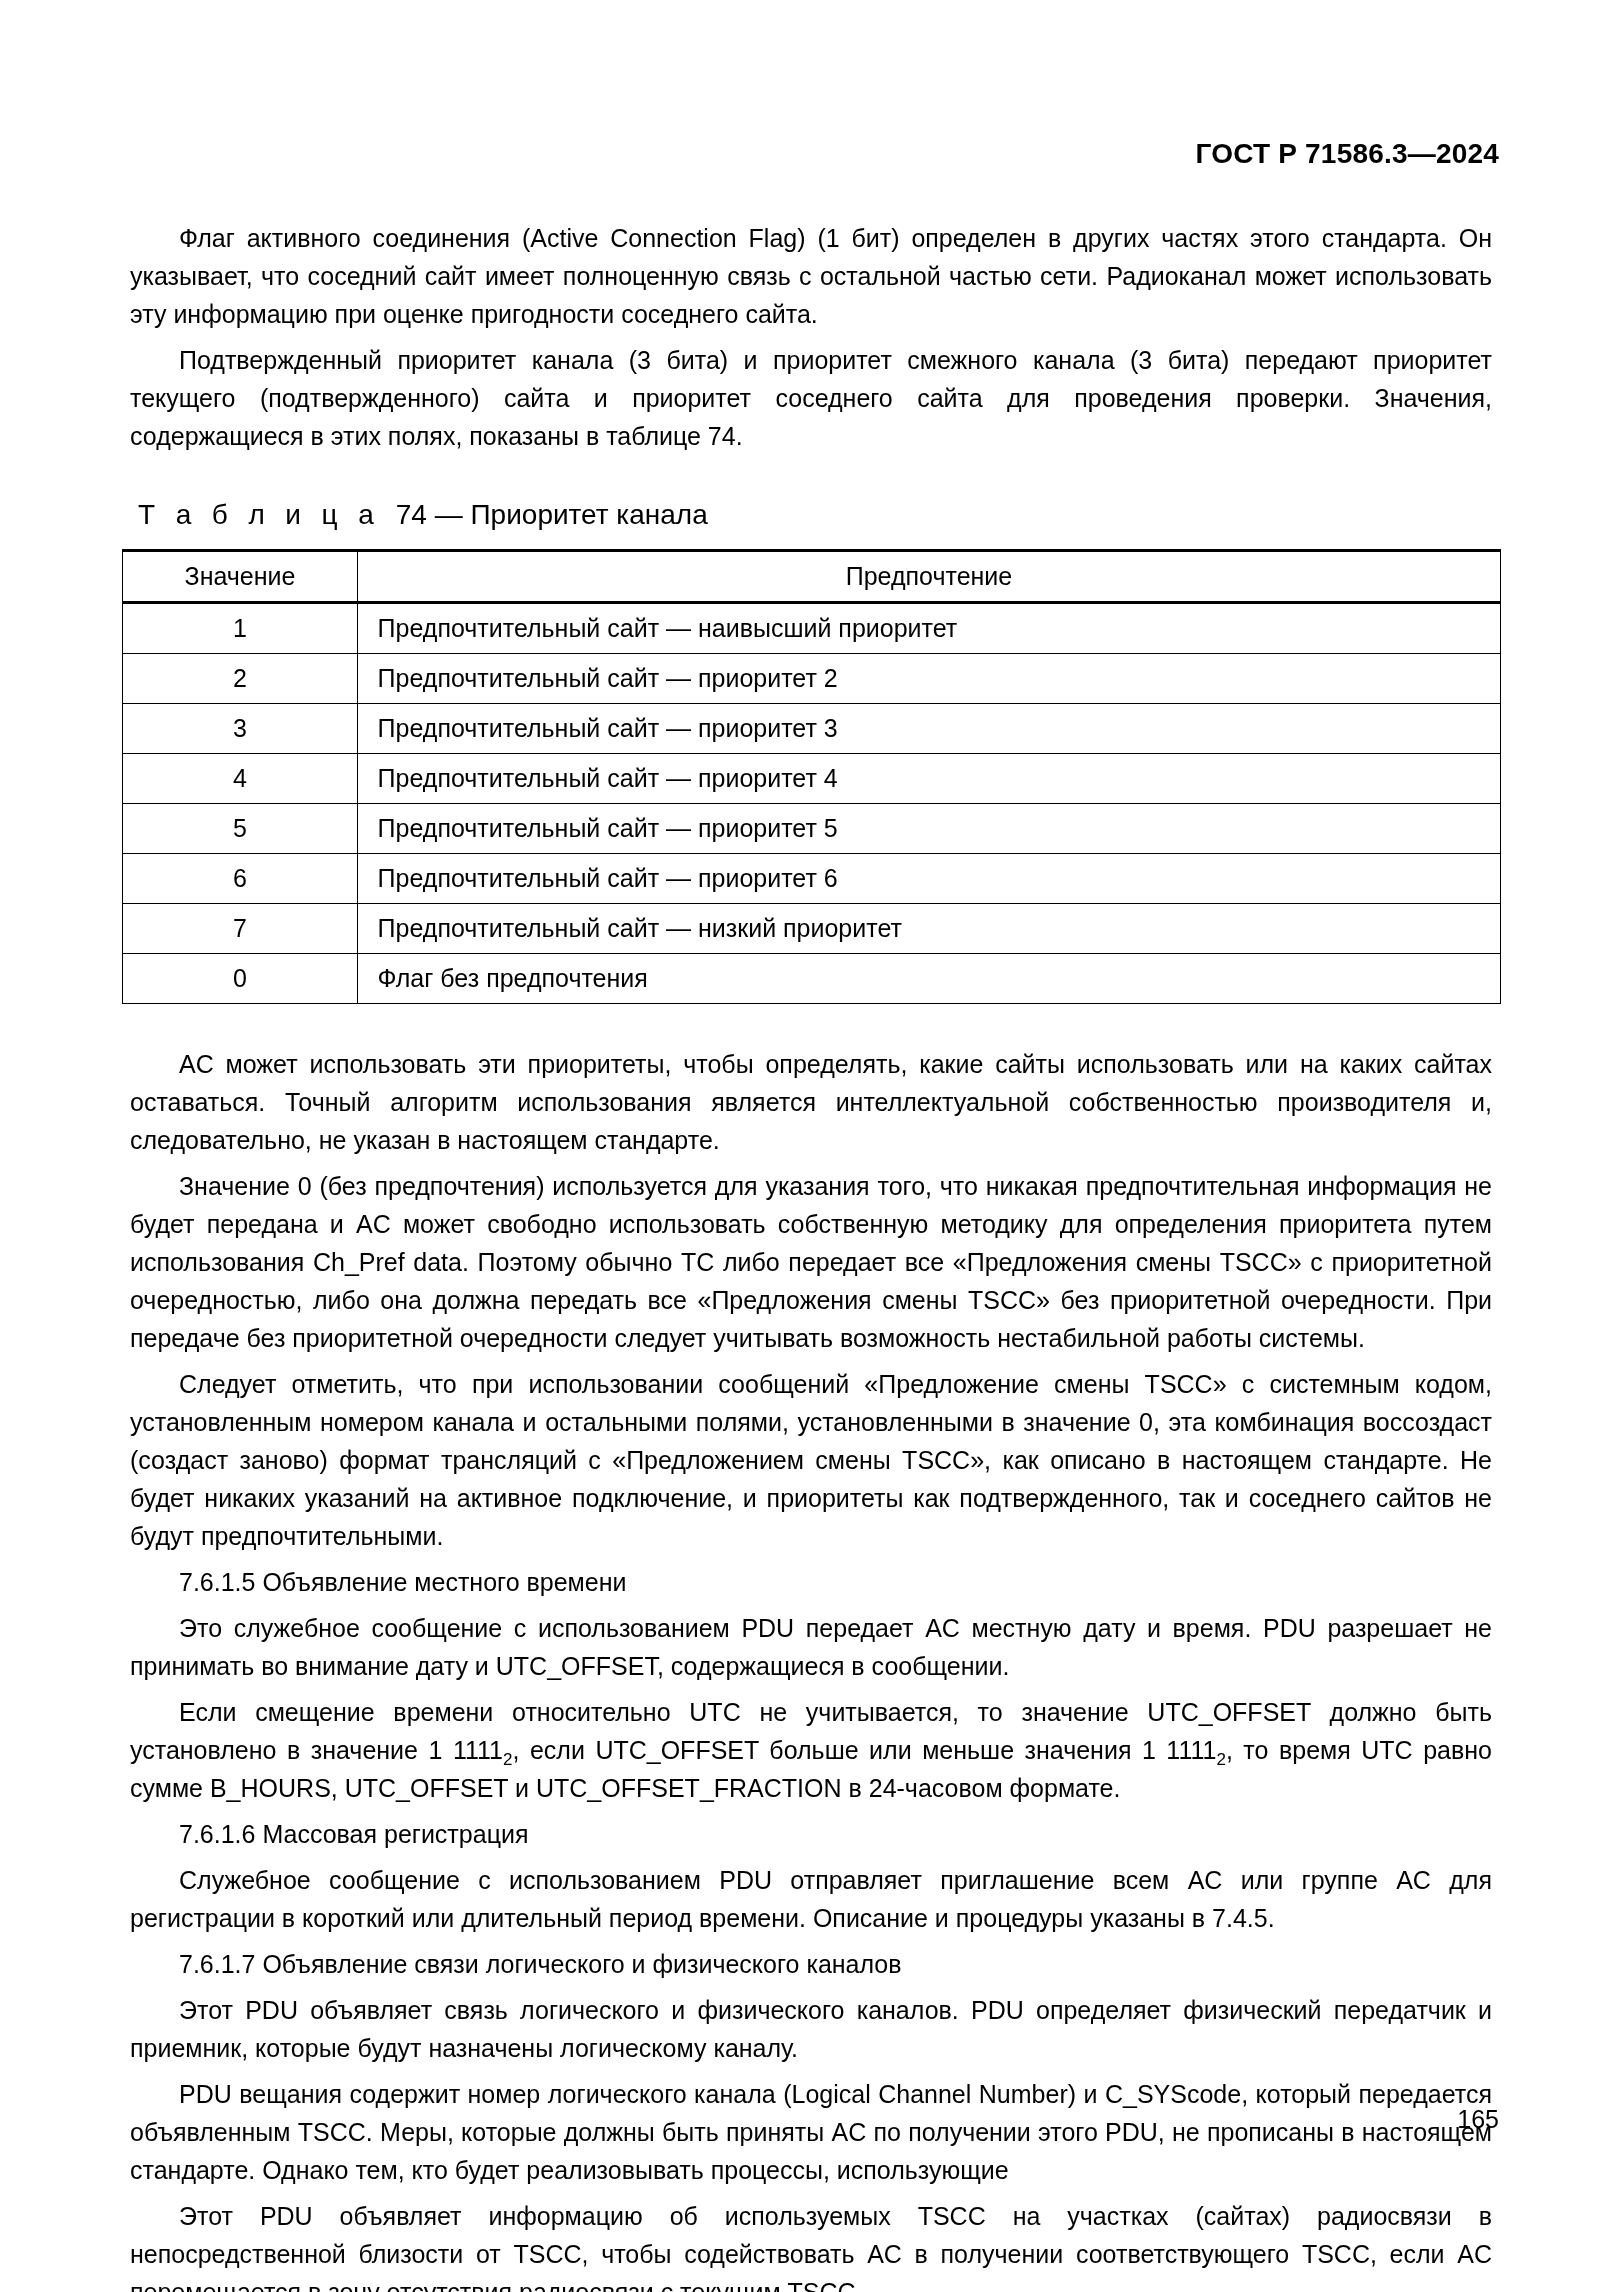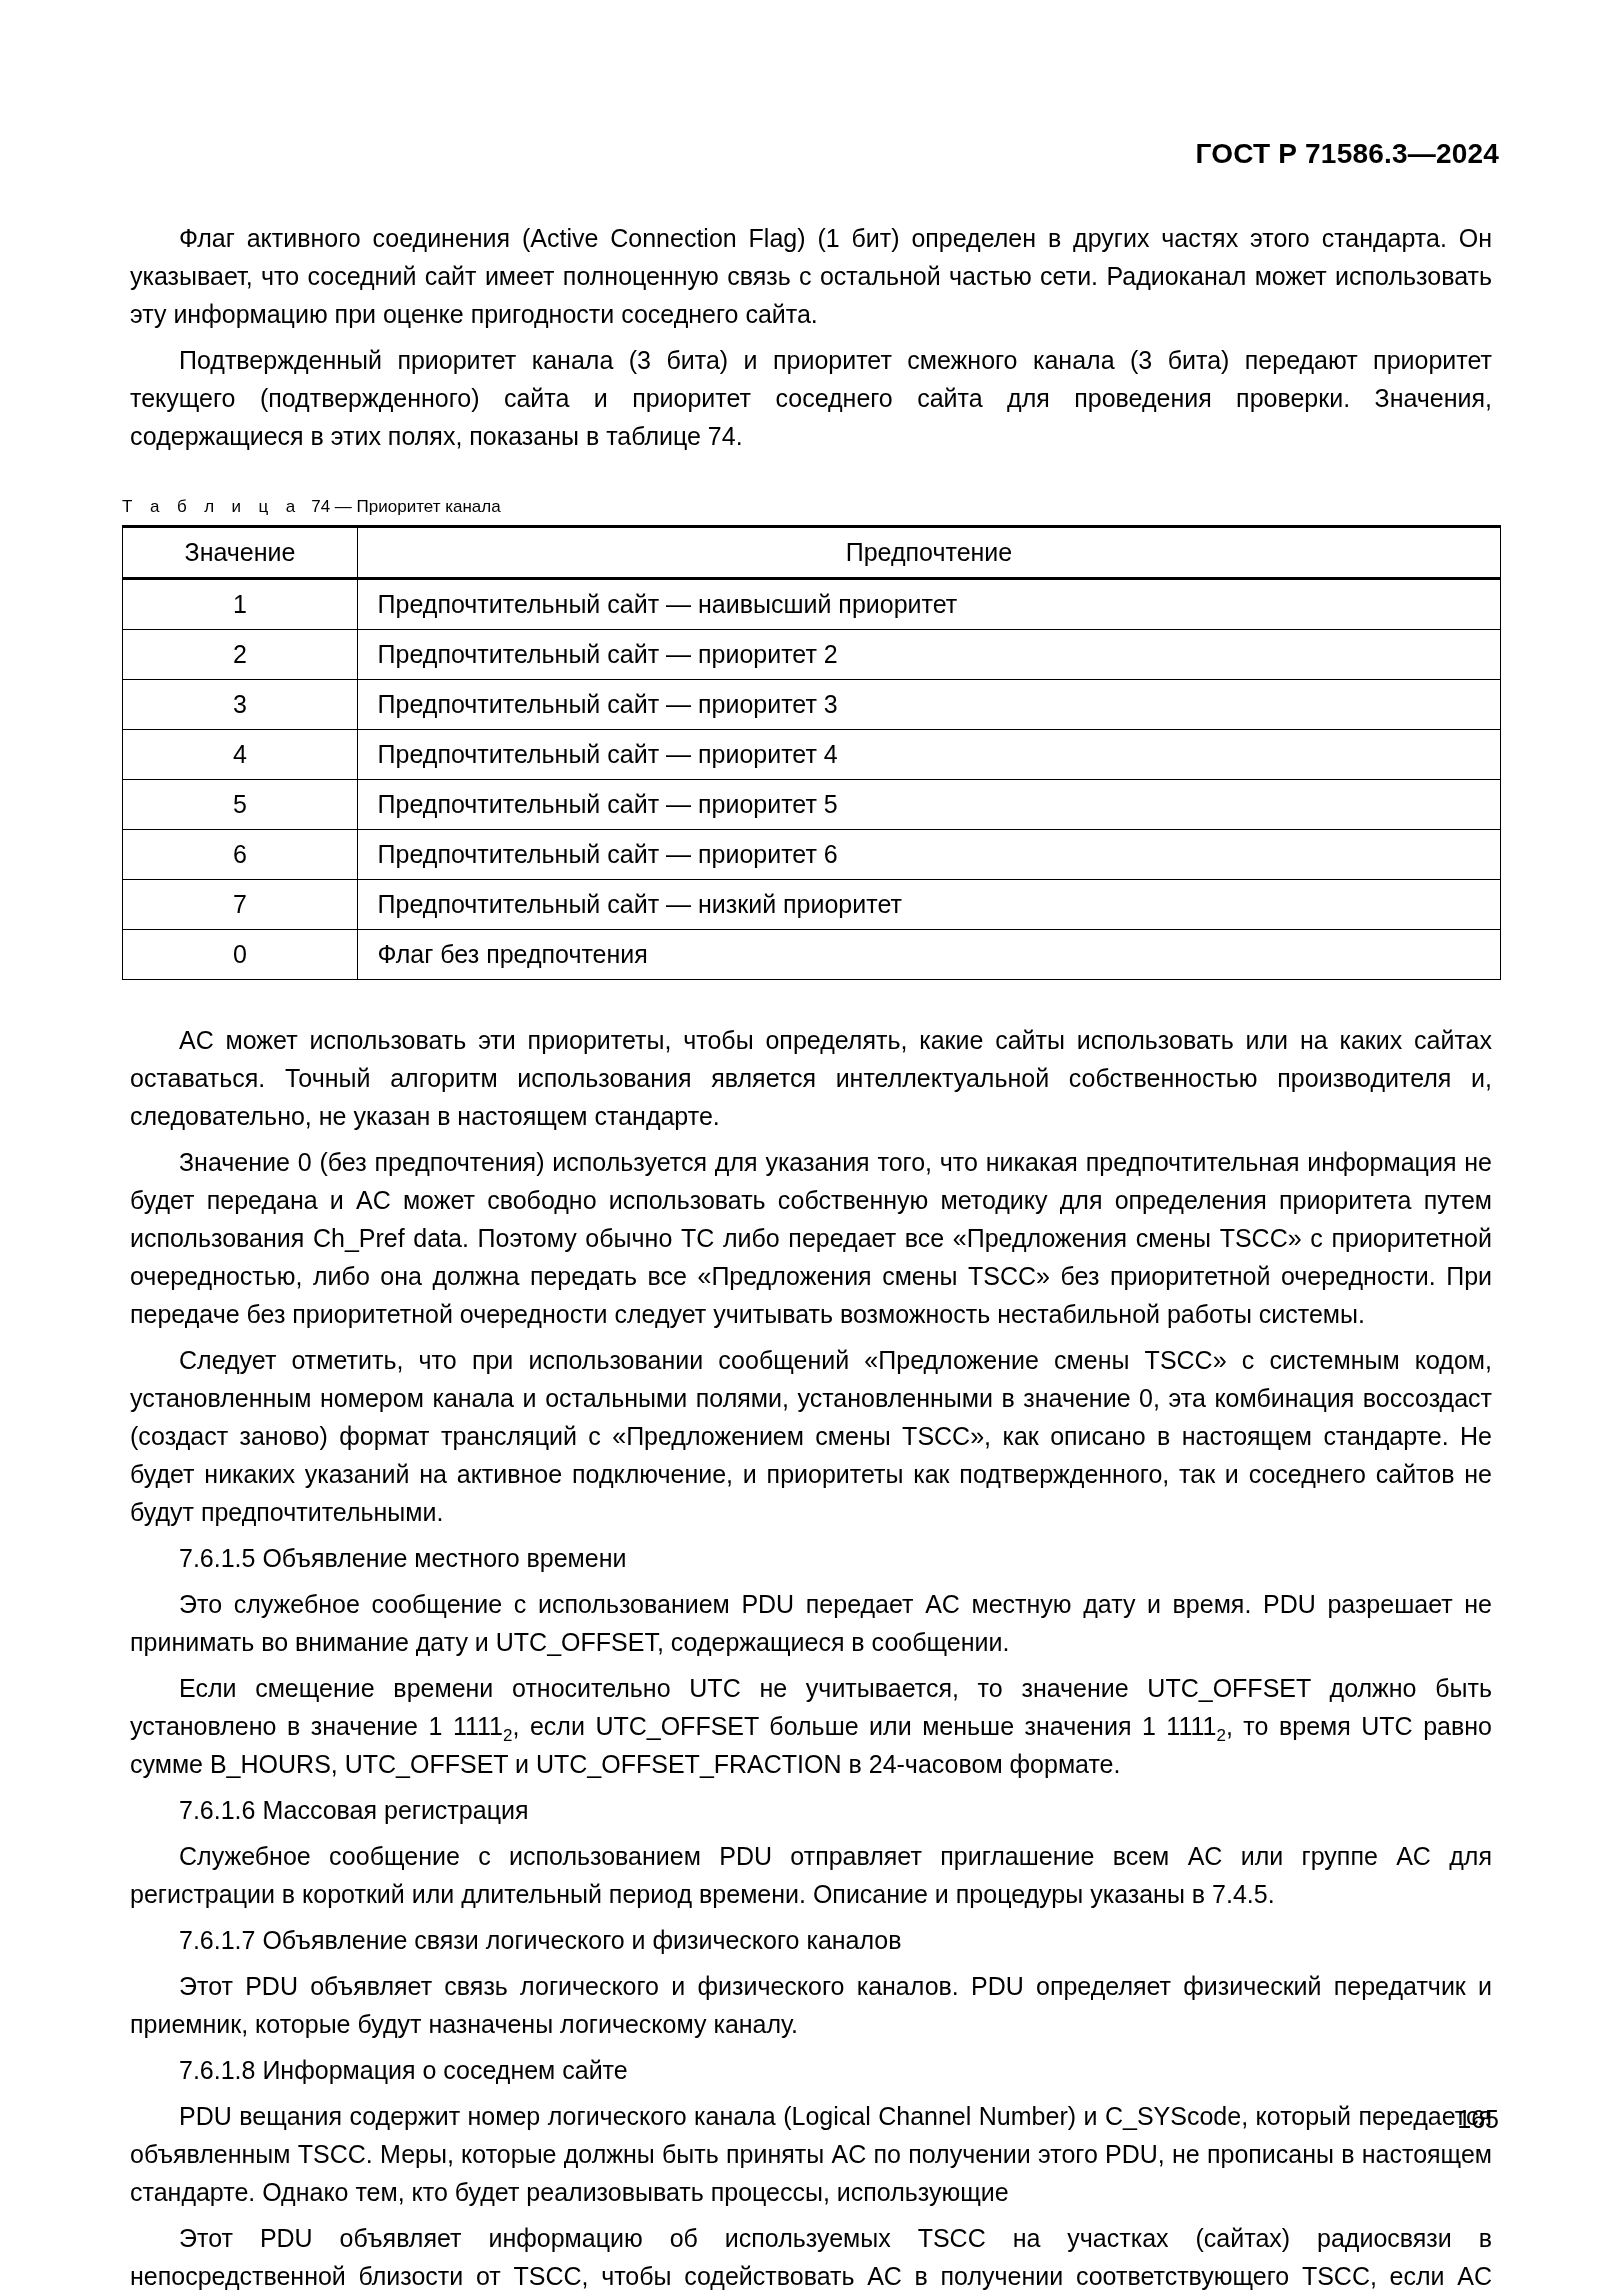--- a/index.html
+++ b/index.html
@@ -55,22 +55,22 @@
     text-indent: 49px;
     hyphens: manual;
     word-spacing: 0px;
   }
   p.body.last-left { text-align: left; }
 
   .sub { vertical-align: sub; font-size: 0.68em; line-height: 0; }
 
   
   .table-caption {
-    margin: 0;
-    font-size: 17px;
+    margin: 16px;
+    font-size: 28px;
     line-height: 33px;
     padding-top: 26.5px;
     padding-bottom: 2px;
     white-space: nowrap;
   }
   .table-caption .tcap-word { letter-spacing: 6.4px; }
 
   
   table.gost {
     border-collapse: collapse;
@@ -202,21 +202,20 @@
     <p class="body"><span>Если смещение времени относительно UTC не учитывается, то значение UTC_OFFSET должно быть установлено в значение 1 1111</span><span class="sub">2</span><span>, если UTC_OFFSET больше или меньше значения 1 1111</span><span class="sub">2</span><span>, то время UTC равно сумме B_HOURS, UTC_OFFSET и UTC_OFFSET_FRACTION в 24-часовом формате.</span></p>
 
     <p class="body last-left">7.6.1.6 Массовая регистрация</p>
 
     <p class="body">Служебное сообщение с использованием PDU отправляет приглашение всем AC или группе AC для регистрации в короткий или длительный период времени. Описание и процедуры указаны в 7.4.5.</p>
 
     <p class="body last-left">7.6.1.7 Объявление связи логического и физического каналов</p>
 
     <p class="body">Этот PDU объявляет связь логического и физического каналов. PDU определяет физический передатчик и приемник, которые будут назначены логическому каналу.</p>
 
-    <p class="body last-left">7.6.1.8 Информация о соседнем сайте</p>
 
     <p class="body">PDU вещания содержит номер логического канала (Logical Channel Number) и C_SYScode, который передается объявленным TSCC. Меры, которые должны быть приняты AC по получении этого PDU, не прописаны в настоящем стандарте. Однако тем, кто будет реализовывать процессы, использующие</p>
 
     <p class="body">Этот PDU объявляет информацию об используемых TSCC на участках (сайтах) радиосвязи в непосредственной близости от TSCC, чтобы содействовать AC в получении соответствующего TSCC, если AC перемещается в зону отсутствия радиосвязи с текущим TSCC.</p>
 
   </div>
 
   <div class="page-number">165</div>
 
 </div>

